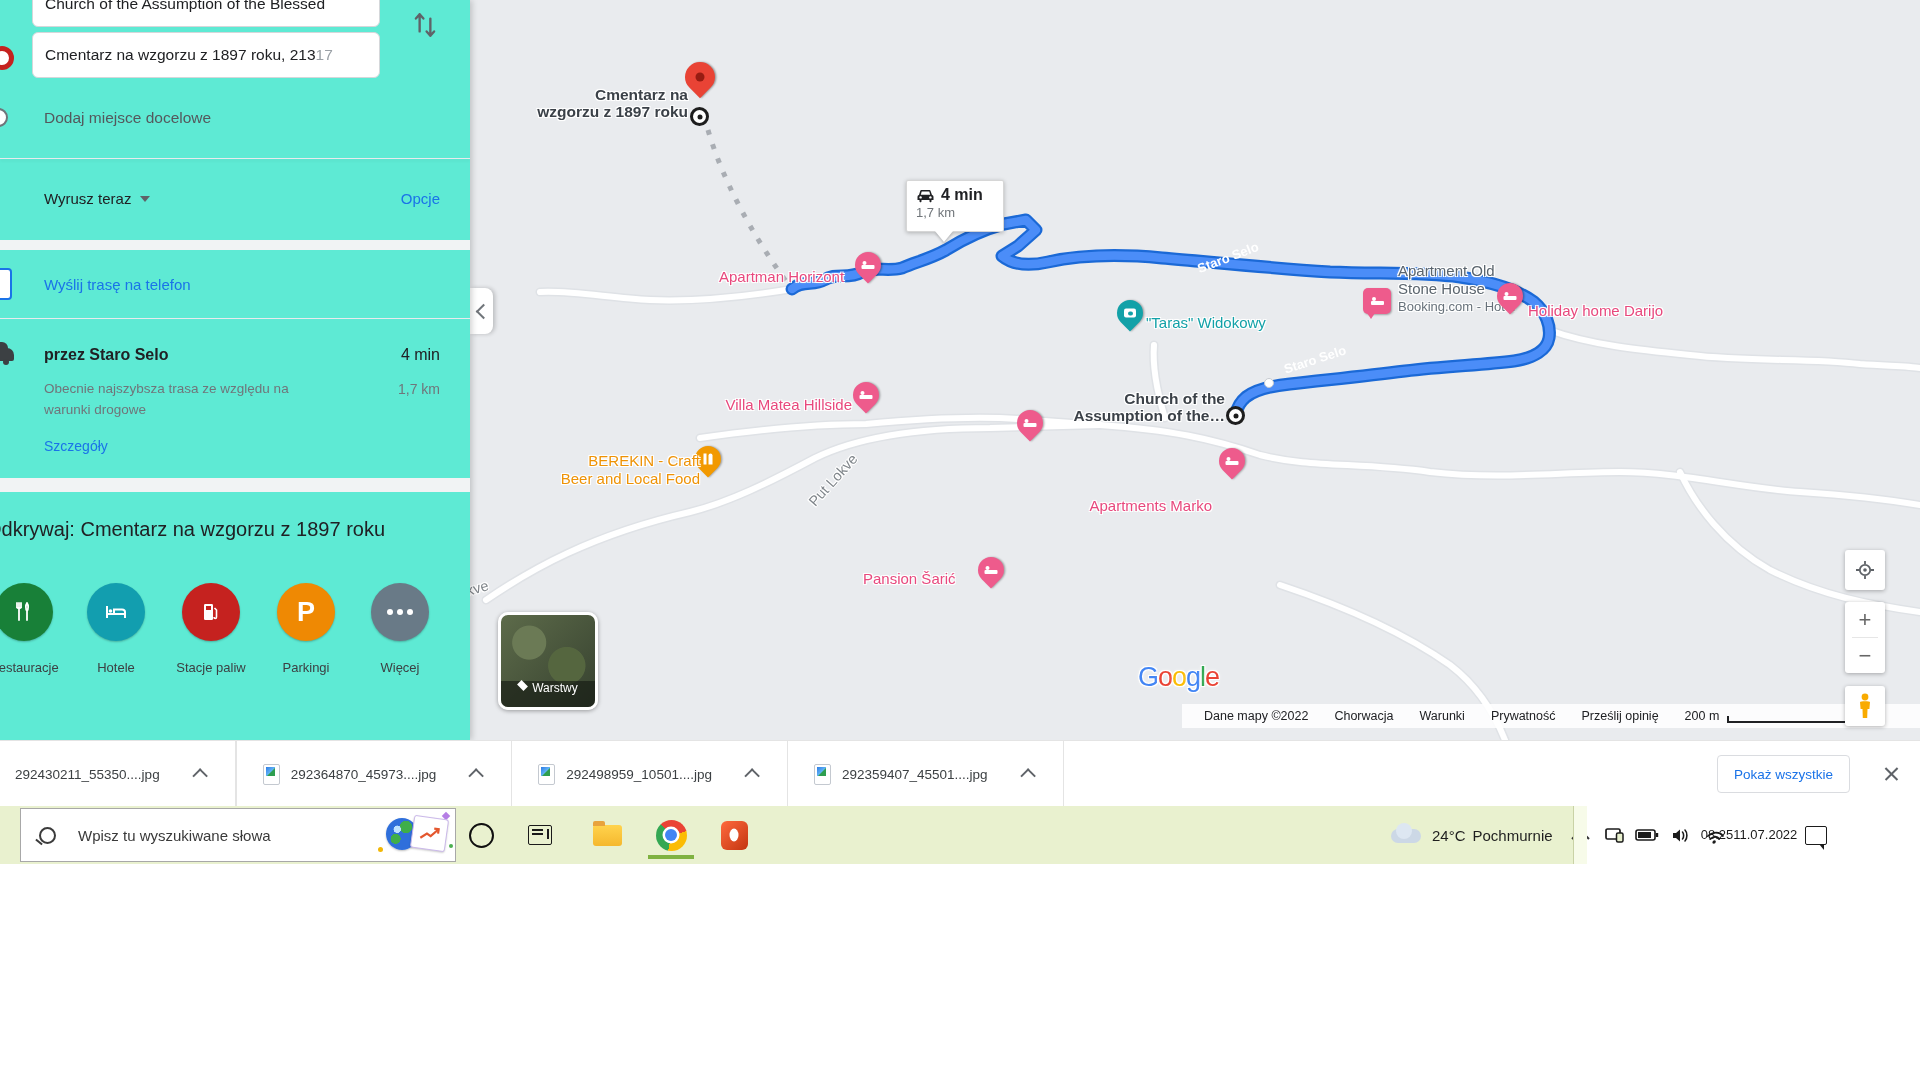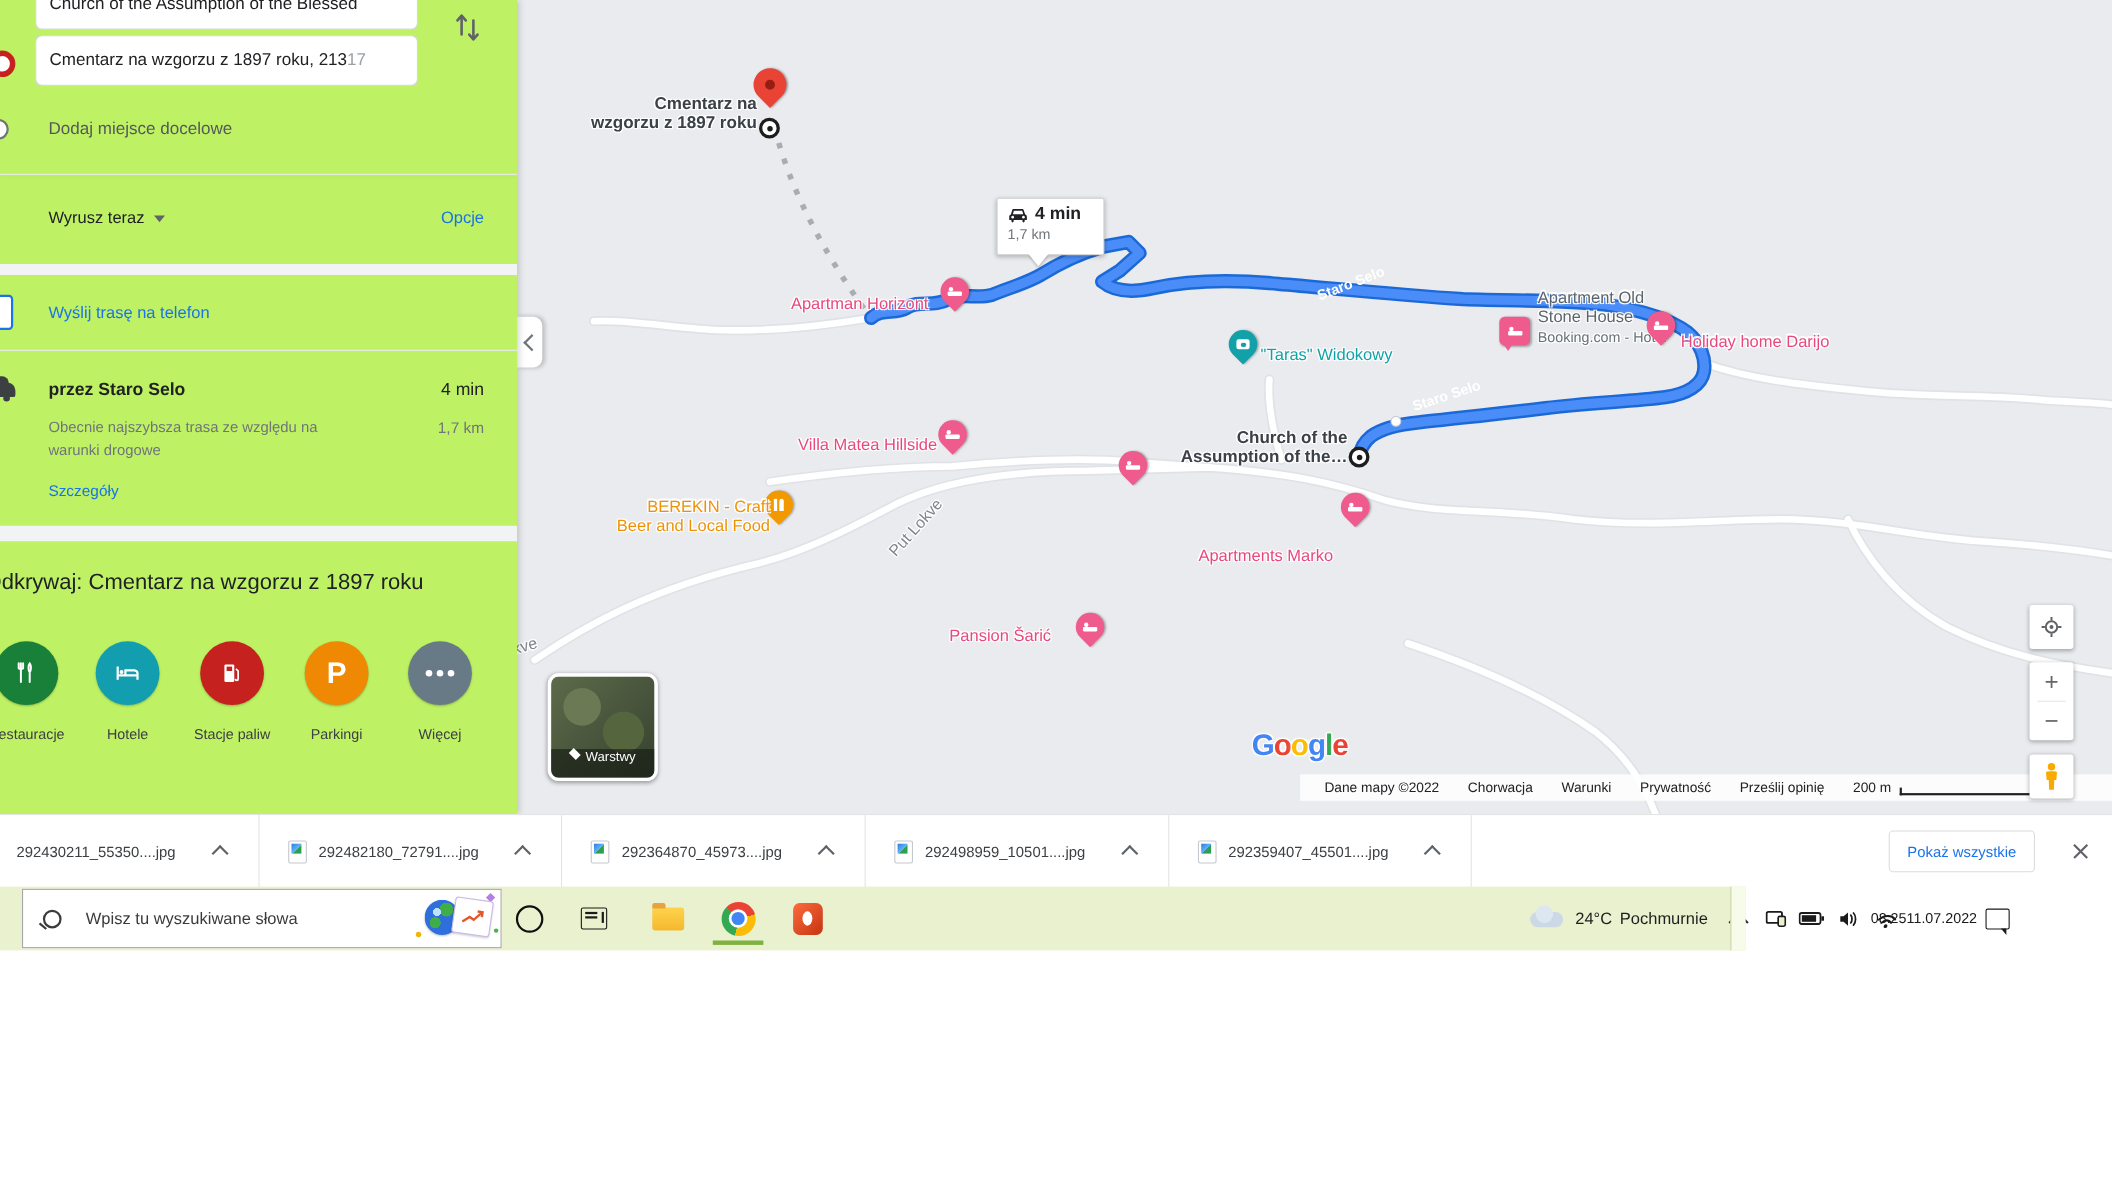--- a/index.html
+++ b/index.html
@@ -1,20 +1,20 @@
 <!DOCTYPE html>
 <html><head>
 <meta charset="utf-8">
 <style>
   html,body{margin:0;padding:0;background:#fff;}
   body{font-family:"Liberation Sans", Arial, sans-serif; -webkit-font-smoothing:antialiased;}
   .screen{position:relative;width:1920px;height:1080px;overflow:hidden;background:#ffffff;}
 
   
-  .sidebar{position:absolute;left:0;top:0;width:470px;height:740px;background:#bef264;overflow:hidden;z-index:30;box-shadow:2px 0 6px rgba(0,0,0,.18);}
+  .sidebar{position:absolute;left:0;top:0;width:470px;height:740px;background:#5eead4;overflow:hidden;z-index:30;box-shadow:2px 0 6px rgba(0,0,0,.18);}
   .inputbox{position:absolute;left:32px;width:348px;height:46px;border:1px solid #d5d7da;border-radius:6px;background:#fff;display:flex;align-items:center;padding:0 12px;box-sizing:border-box;font-size:15.5px;color:#202124;white-space:nowrap;overflow:hidden;}
   .inputbox .ghost{color:#9aa0a6;}
   .swap-icon{position:absolute;right:32px;top:10px;width:26px;height:30px;color:#5f6368;}
   .dest-dot{position:absolute;left:-10px;top:46px;width:14px;height:14px;border:5px solid #c5221f;border-radius:50%;background:#fff;}
   .adddest-dot{position:absolute;left:-11px;top:108px;width:15px;height:15px;border:2.5px solid #70757a;border-radius:50%;background:#fff;}
   .adddest-label{position:absolute;left:44px;top:109px;font-size:15.5px;color:#54585c;}
   .divider{position:absolute;left:0;width:470px;height:1px;background:#e8eaed;}
   .graypad{position:absolute;left:0;width:470px;background:#f1f3f4;}
   .leave-row{position:absolute;left:44px;top:190px;display:flex;align-items:center;gap:9px;font-size:15px;color:#202124;}
   .caret-down{width:0;height:0;border-left:5px solid transparent;border-right:5px solid transparent;border-top:6px solid #5f6368;}
@@ -67,21 +67,21 @@
   .redpin:after{content:"";position:absolute;left:50%;top:50%;transform:translate(-50%,-50%);width:9px;height:9px;background:#971c12;border-radius:50%;}
   .tooltip{position:absolute;left:436px;top:180px;width:98px;height:52px;background:#fff;border:1px solid #d6d6d6;border-radius:2px;box-shadow:0 1px 4px rgba(0,0,0,.25);padding:5px 9px;box-sizing:border-box;z-index:6;}
   .tooltip:after{content:"";position:absolute;left:28px;bottom:-11px;border-left:9px solid transparent;border-right:9px solid transparent;border-top:11px solid #fff;filter:drop-shadow(0 2px 1px rgba(0,0,0,.2));}
   .tt-row{display:flex;align-items:center;gap:6px;font-size:16px;font-weight:700;color:#202124;}
   .tt-dist{font-size:13px;color:#70757a;margin-top:1px;}
   .collapse-tab{position:absolute;left:0;top:288px;width:23px;height:46px;background:#fff;border-radius:0 8px 8px 0;box-shadow:2px 0 4px rgba(0,0,0,.2);display:flex;align-items:center;justify-content:center;z-index:7;}
   .chev-left{width:9px;height:9px;border-left:2.5px solid #70757a;border-bottom:2.5px solid #70757a;transform:rotate(45deg);margin-left:3px;}
   .layers{position:absolute;left:28px;top:612px;width:100px;height:98px;border-radius:10px;border:3px solid #fff;box-sizing:border-box;background:radial-gradient(circle at 30% 30%, #6b7a55 0 18%, transparent 19%),radial-gradient(circle at 70% 55%, #55663f 0 22%, transparent 23%),linear-gradient(135deg,#5d6b4a,#36412f);box-shadow:0 1px 4px rgba(0,0,0,.35);overflow:hidden;z-index:7;}
   .layers .cap{position:absolute;left:0;bottom:0;width:100%;height:26px;background:rgba(20,24,18,.62);display:flex;align-items:flex-start;justify-content:center;gap:5px;color:#fff;font-size:12px;}
   .layers .diamond{width:9px;height:9px;background:#fff;transform:rotate(45deg) scaleY(.7);}
-  .glogo{position:absolute;left:668px;top:662px;font-size:27px;font-weight:700;letter-spacing:-1px;text-shadow:-1px -1px 0 #fff,1px -1px 0 #fff,-1px 1px 0 #fff,1px 1px 0 #fff,0 0 4px #fff;z-index:6;}
+  .glogo{position:absolute;left:668px;top:662px;font-size:27px;font-weight:400;letter-spacing:-1px;text-shadow:-1px -1px 0 #fff,1px -1px 0 #fff,-1px 1px 0 #fff,1px 1px 0 #fff,0 0 4px #fff;z-index:6;}
   .gl0{color:#4285F4;} .gl1{color:#EA4335;} .gl2{color:#FBBC05;} .gl3{color:#4285F4;} .gl4{color:#34A853;} .gl5{color:#EA4335;}
   .attrib{position:absolute;left:712px;top:704px;right:0;height:24px;background:rgba(255,255,255,.86);display:flex;align-items:center;gap:26px;padding-left:22px;font-size:12.5px;color:#202124;z-index:6;}
   .scalewrap{display:flex;align-items:flex-end;gap:8px;}
   .scalebar{width:132px;height:7px;border-left:2px solid #202124;border-right:2px solid #202124;border-bottom:2px solid #202124;box-sizing:border-box;}
   .mctrl{position:absolute;left:1375px;width:40px;background:#fff;border-radius:3px;box-shadow:0 1px 4px rgba(0,0,0,.3);z-index:7;}
   .zoombtn{width:40px;height:35px;display:flex;align-items:center;justify-content:center;font-size:22px;color:#666;}
   .zoomdiv{height:1px;background:#e6e6e6;margin:0 7px;}
   .locate{top:550px;height:40px;display:flex;align-items:center;justify-content:center;}
   .pegman-box{top:686px;height:40px;display:flex;align-items:center;justify-content:center;}
 
@@ -416,25 +416,20 @@
       </div>
     </div>
   </div>
 
   <div class="dlbar">
     <div class="dlitem first">
       <span class="dlname">292430211_55350....jpg</span>
       <span class="dlchev"></span>
     </div>
     <div class="dlsep"></div>
-    <div class="dlitem">
-      <span class="fileicon"></span>
-      <span class="dlname">292482180_72791....jpg</span>
-      <span class="dlchev"></span>
-    </div>
     <div class="dlsep"></div>
     <div class="dlitem">
       <span class="fileicon"></span>
       <span class="dlname">292364870_45973....jpg</span>
       <span class="dlchev"></span>
     </div>
     <div class="dlsep"></div>
     <div class="dlitem">
       <span class="fileicon"></span>
       <span class="dlname">292498959_10501....jpg</span>

